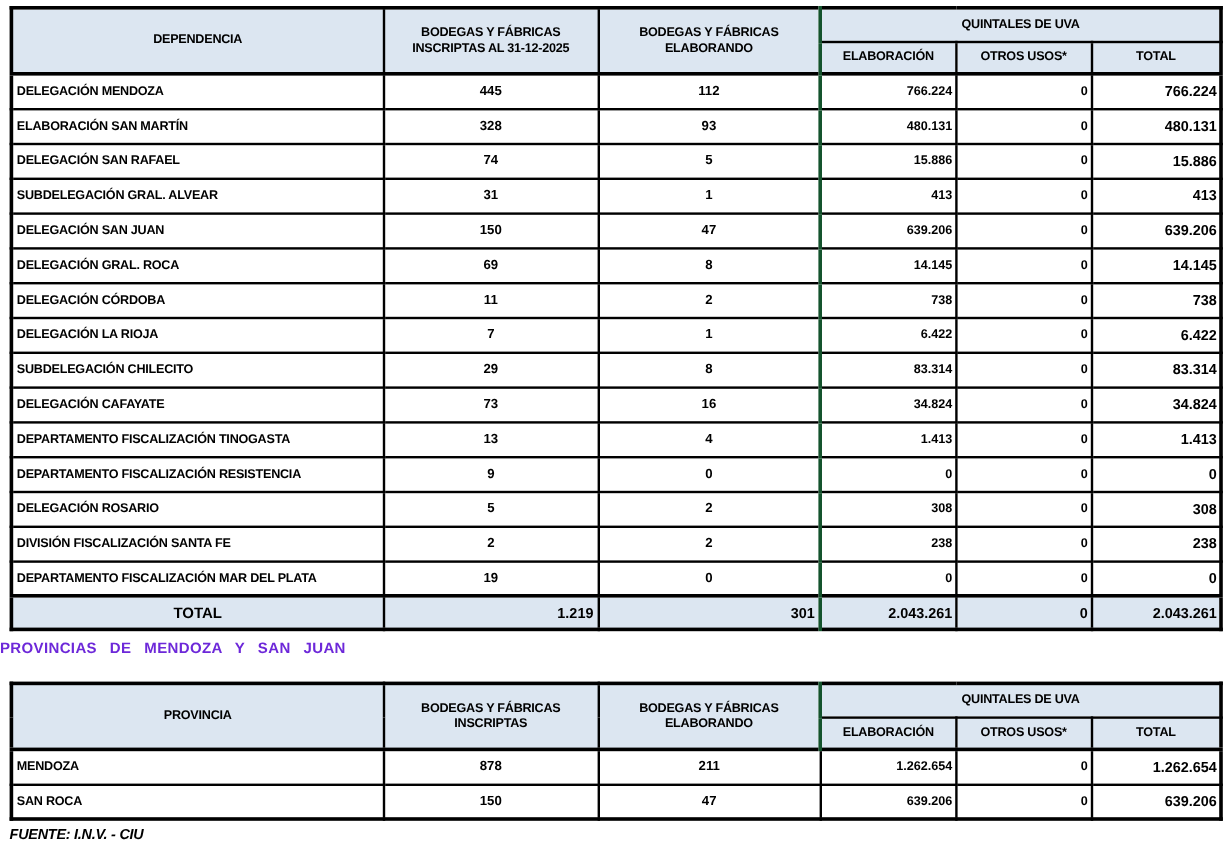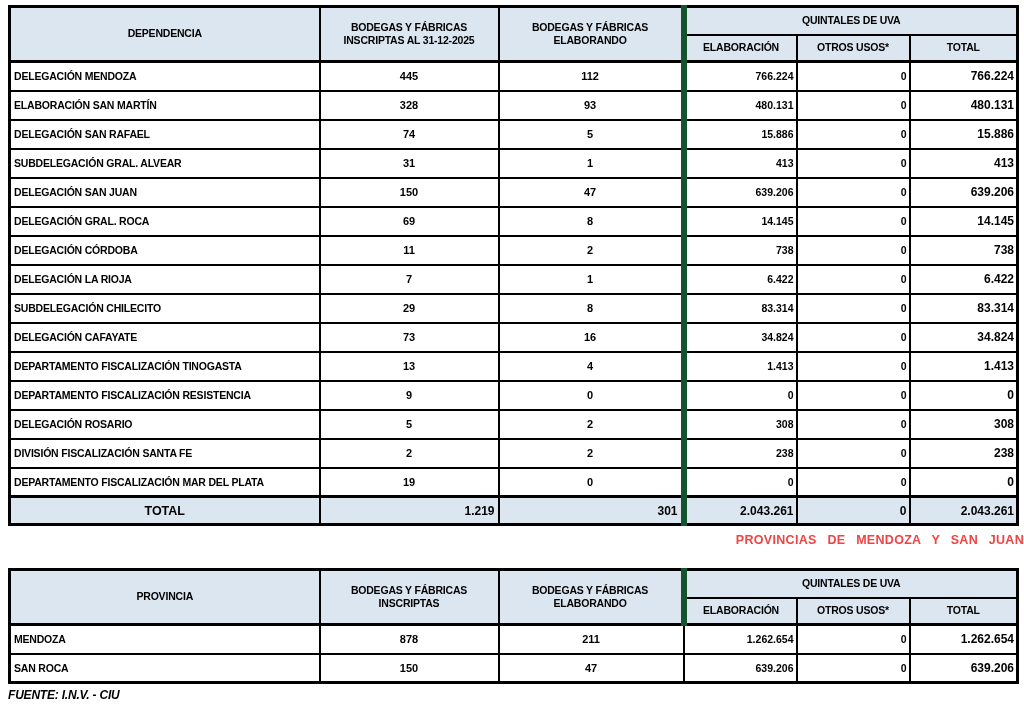--- a/index.html
+++ b/index.html
@@ -39,37 +39,37 @@
   tr.h2 { height: 27px; }
   tbody tr { height: 29px; }
 
   td.c-name {
     font-weight: bold; font-size: 10.5px;
     text-align: left; white-space: nowrap; letter-spacing: -0.2px; margin-left: 28px;
   }
   td.c-mid  { font-weight: bold; font-size: 11px; text-align: center; }
   td.c-num  { font-weight: bold; font-size: 10.5px; text-align: right; padding-right: 2px; }
   td.c-total{ font-weight: bold; font-size: 12px; text-align: right; padding-right: 2px; }
-  .q-left { border-left: 6px solid #14532d; }
+  .q-left { border-left: 3px solid #14532d; }
 
   tr.total-row { height: 28px; border-top: 3px solid #000; }
   tr.total-row td { background: #dce6f1; font-weight: bold; }
   tr.total-row td.t-label { font-size: 12.5px; text-align: center; }
   tr.total-row td.t-mid   { font-size: 12px; text-align: right; }
   tr.total-row td.t-num   { font-size: 12px; text-align: right; padding-right: 2px; }
 
   #table2 tbody td.q-left { border-left: 2px dashed #000; }
   #table2 tbody td.c-num.d { border-left: 2px dashed #000; }
 
   .section-title {
     position: absolute; left: 0; top: 533px; width: 1024px;
-    text-align: right;
+    text-align: left;
     font-weight: bold; font-size: 12.5px;
     word-spacing: 7px; letter-spacing: 0.3px;
-    color: #ef4444;
+    color: #6d28d9;
   }
   .t2-wrap { position: absolute; left: 8px; top: 568px; width: 1008px; }
 
   .source-note {
     position: absolute; left: 8px; top: 688px;
     font-weight: bold; font-style: italic; font-size: 12px;
     letter-spacing: -0.2px; color: #000;
   }
 </style>
 </head>

